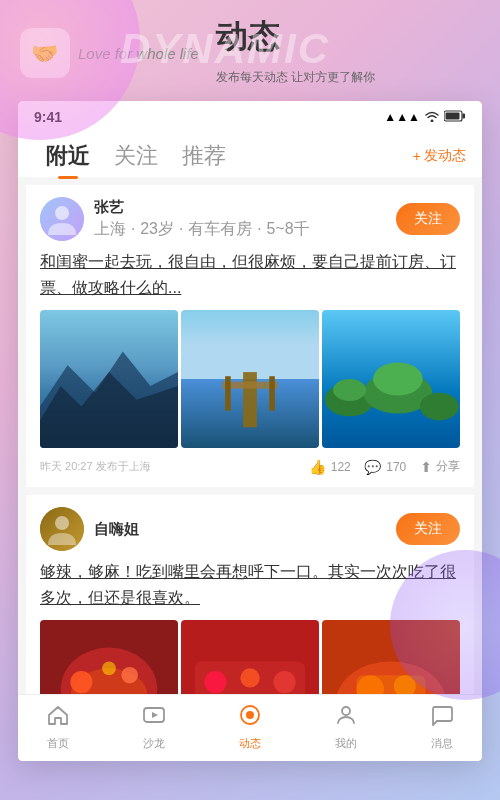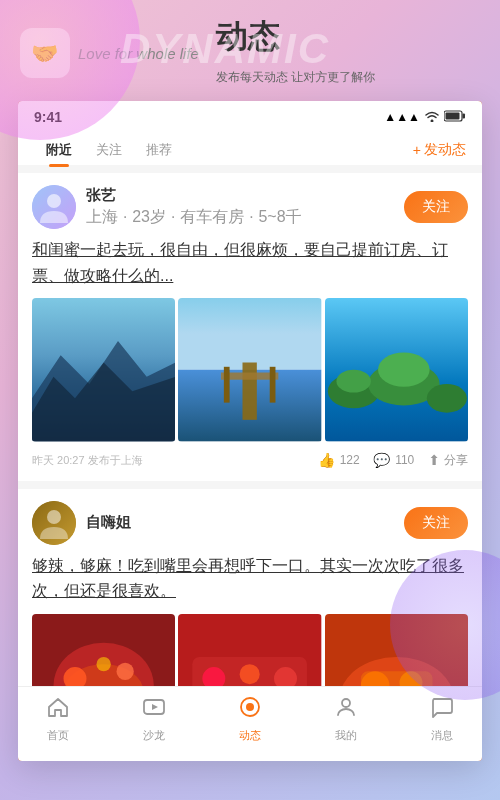--- a/index.html
+++ b/index.html
@@ -113,21 +113,21 @@
 
     
     .nav-tabs {
       display: flex;
       align-items: center;
       padding: 6px 16px 0;
       border-bottom: none;
       background: #fff;
     }
     .nav-tab {
-      font-size: 13px;
+      font-size: 22px;
       color: #999;
       padding: 6px 12px;
       cursor: pointer;
       position: relative;
       font-weight: 400;
       font-family: Liberation Serif, serif;
     }
     .nav-tab.active {
       color: #333;
       font-weight: 600;
@@ -151,21 +151,21 @@
       align-items: center;
       gap: 3px;
       cursor: pointer;
     }
 
     
     .feed-content {
       flex: 1;
       overflow-y: auto;
       background: #f5f5f5;
-      padding: 8px 0;
+      padding: 8px 8px;
     }
     .feed-content::-webkit-scrollbar { display: none; }
 
     
     .post-card {
       background: #fff;
       margin-bottom: 8px;
       padding: 12px 14px;
     }
 
@@ -261,21 +261,21 @@
       color: #999;
       cursor: pointer;
     }
     .action-icon { font-size: 14px; }
 
     
     .bottom-nav {
       display: flex;
       background: #fff;
       border-top: 1px solid #eee;
-      padding: 8px 0 18px;
+      padding: 8px 0 10px;
       gap: 16px;
     }
     .bottom-nav-item {
       flex: 1;
       display: flex;
       flex-direction: column;
       align-items: center;
       gap: 3px;
       cursor: pointer;
     }
@@ -431,21 +431,21 @@
 
       <div class="post-footer">
         <div class="post-meta-left">昨天 20:27 发布于上海</div>
         <div class="post-actions">
           <div class="action-item">
             <span class="action-icon">👍</span>
             <span>122</span>
           </div>
           <div class="action-item">
             <span class="action-icon">💬</span>
-            <span>110</span>
+            <span>170</span>
           </div>
           <div class="action-item">
             <span class="action-icon">⬆</span>
             <span>分享</span>
           </div>
         </div>
       </div>
     </div>
 
     <div class="post-card">

